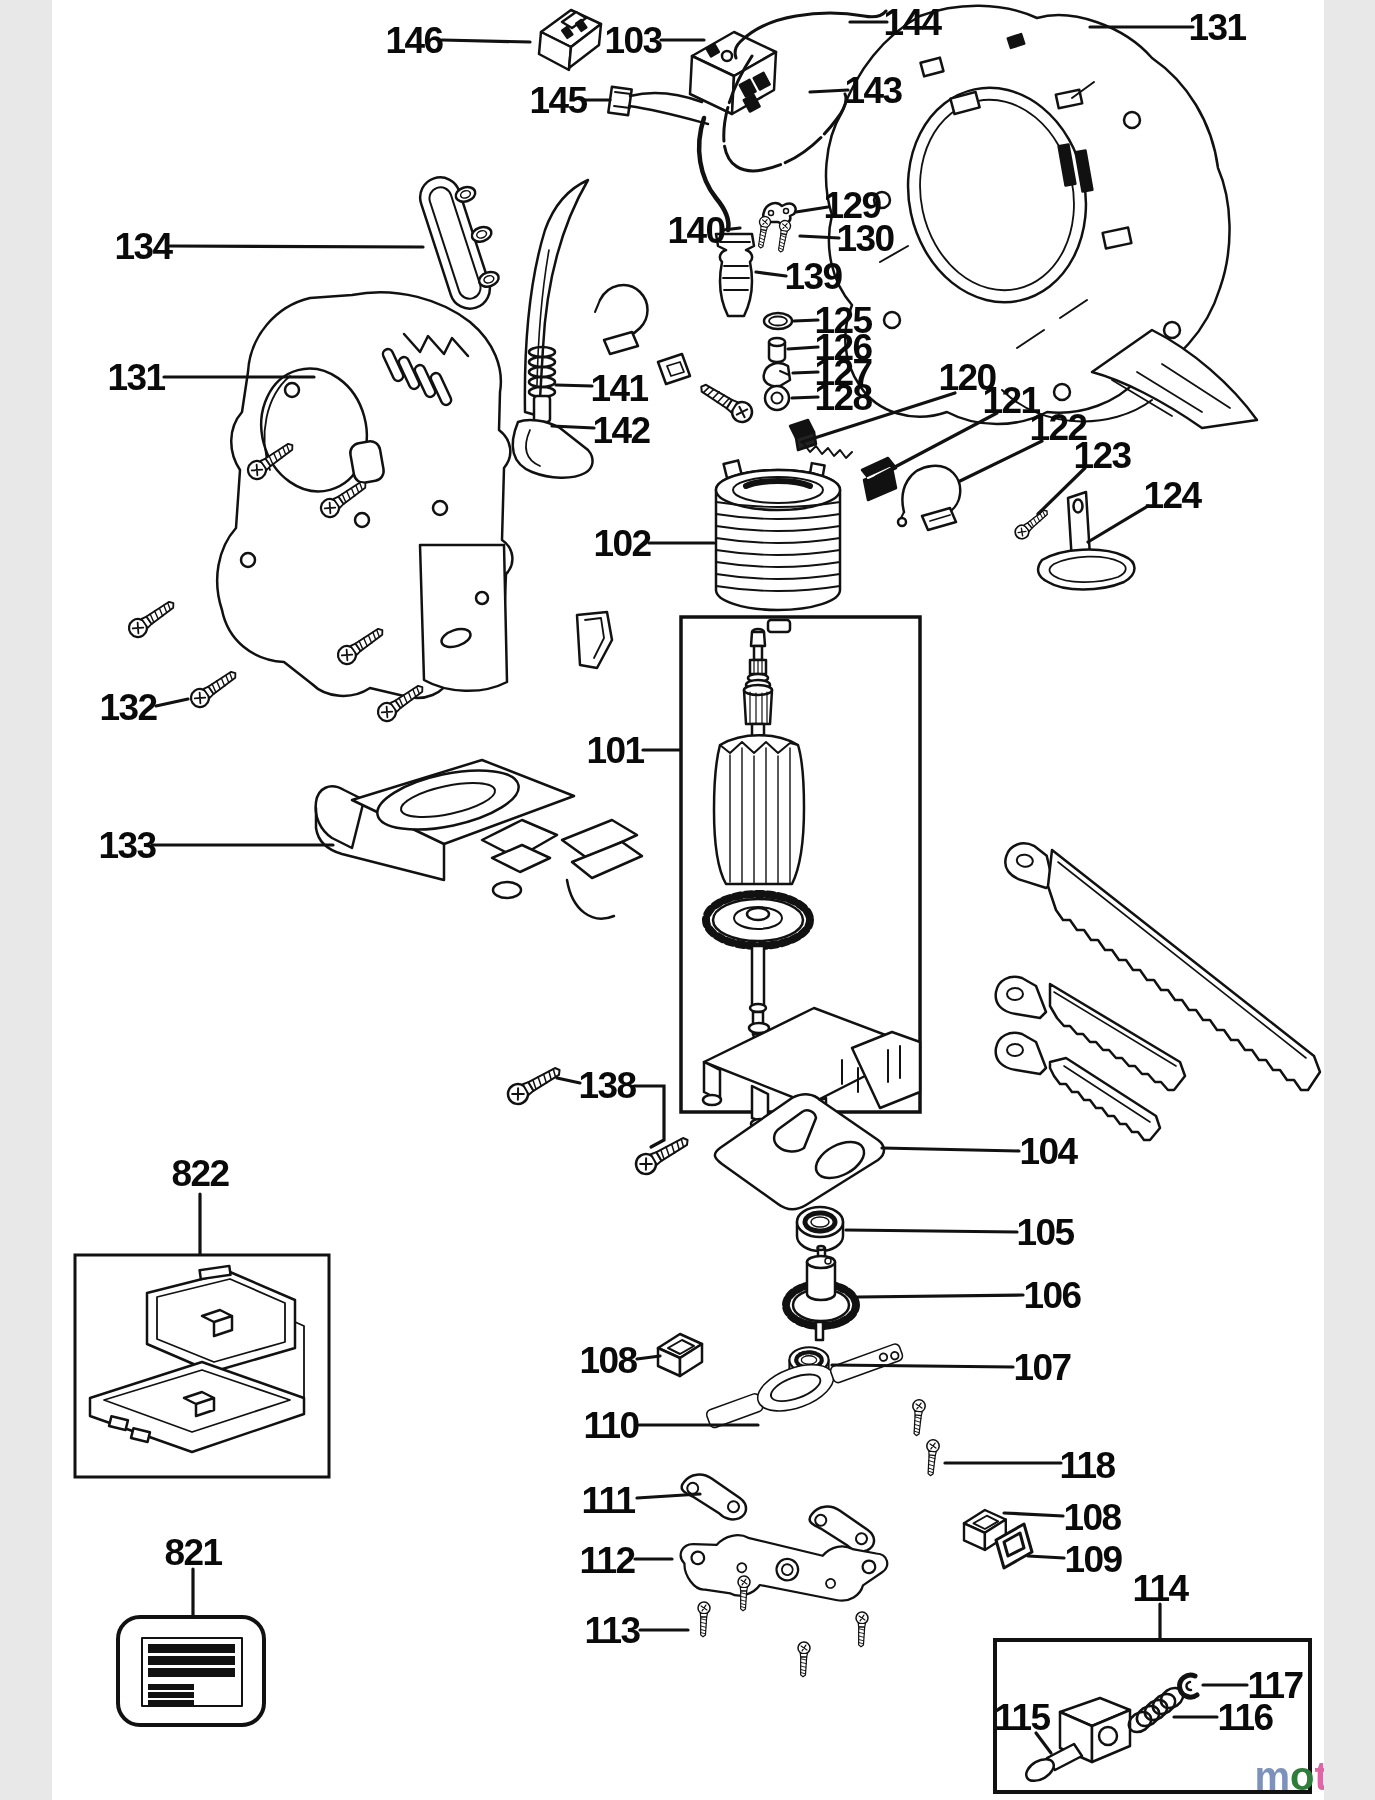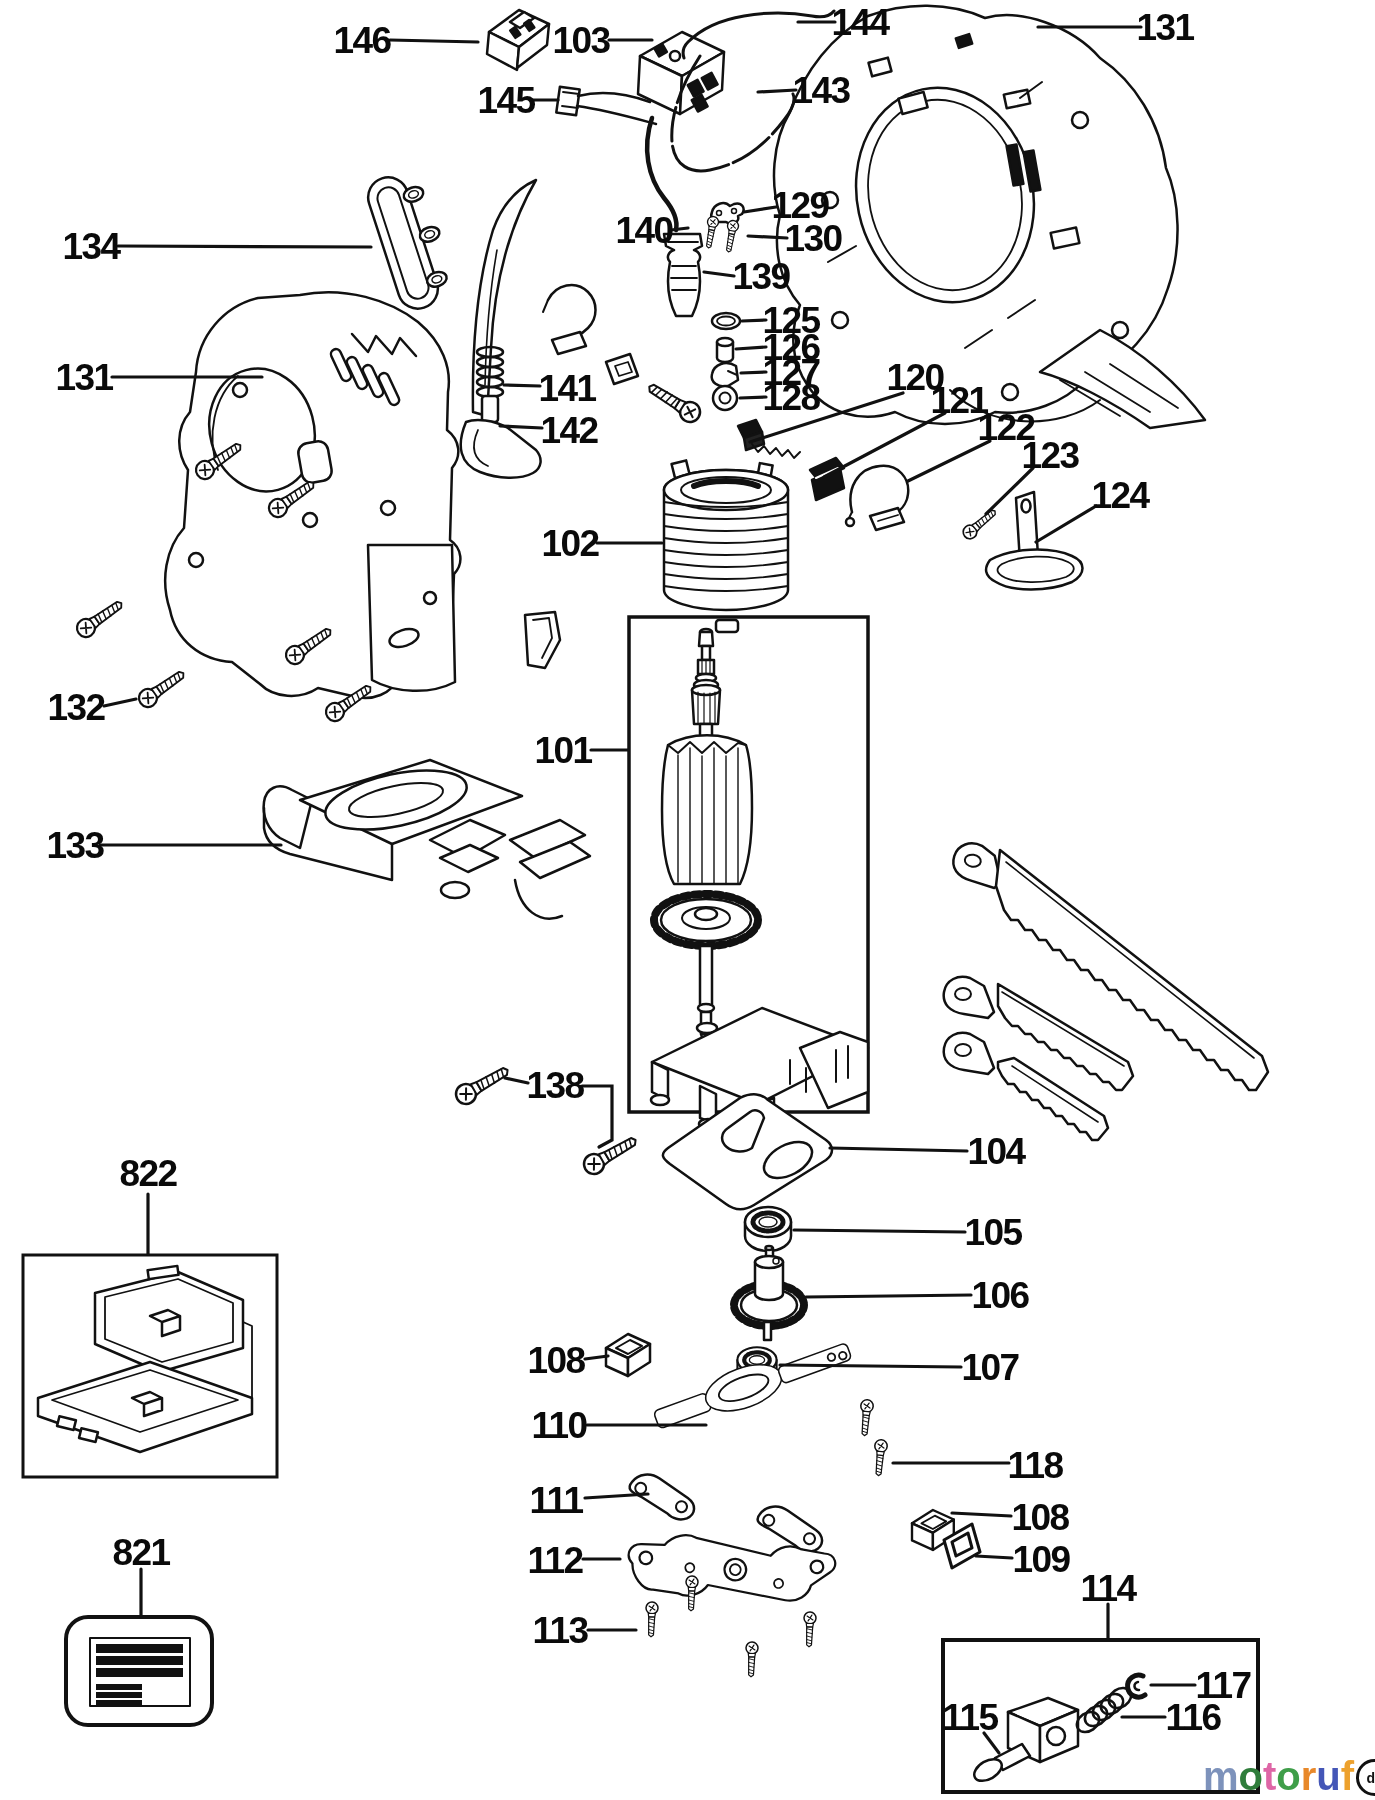--- a/index.html
+++ b/index.html
@@ -1,16 +1,16 @@
 <!DOCTYPE html>
 <html><head>
 <meta charset="utf-8">
 <style>
   html,body{margin:0;padding:0;background:#e8e8e8;}
-  #stage{position:relative;width:1375px;height:1800px;background:#ffffff;margin:0 auto;overflow:hidden;
+  #stage{position:relative;width:1272px;height:1800px;background:#ffffff;margin:0 auto;overflow:hidden;
          font-family:"Liberation Sans",sans-serif;}
   #diagram-svg{position:absolute;left:0;top:0;width:1375px;height:1800px;}
   .leader{stroke:#111;stroke-width:3.2;fill:none;stroke-linecap:round;}
   .plabel{font-family:"Liberation Sans",sans-serif;font-weight:700;font-size:37px;fill:#0a0a0a;letter-spacing:-1.5px;}
   .gbox{fill:none;stroke:#111;}
   #watermark{position:absolute;left:1203px;top:1756px;display:flex;align-items:flex-end;
              font-weight:700;font-size:40px;line-height:34px;letter-spacing:0;}
   #watermark .wm-badge{display:inline-flex;align-items:center;justify-content:center;
       width:31px;height:31px;border:3.5px solid #111;border-radius:50%;
       font-size:14px;font-weight:700;color:#111;background:#fff;margin-left:2px;transform:translateY(3px);}

